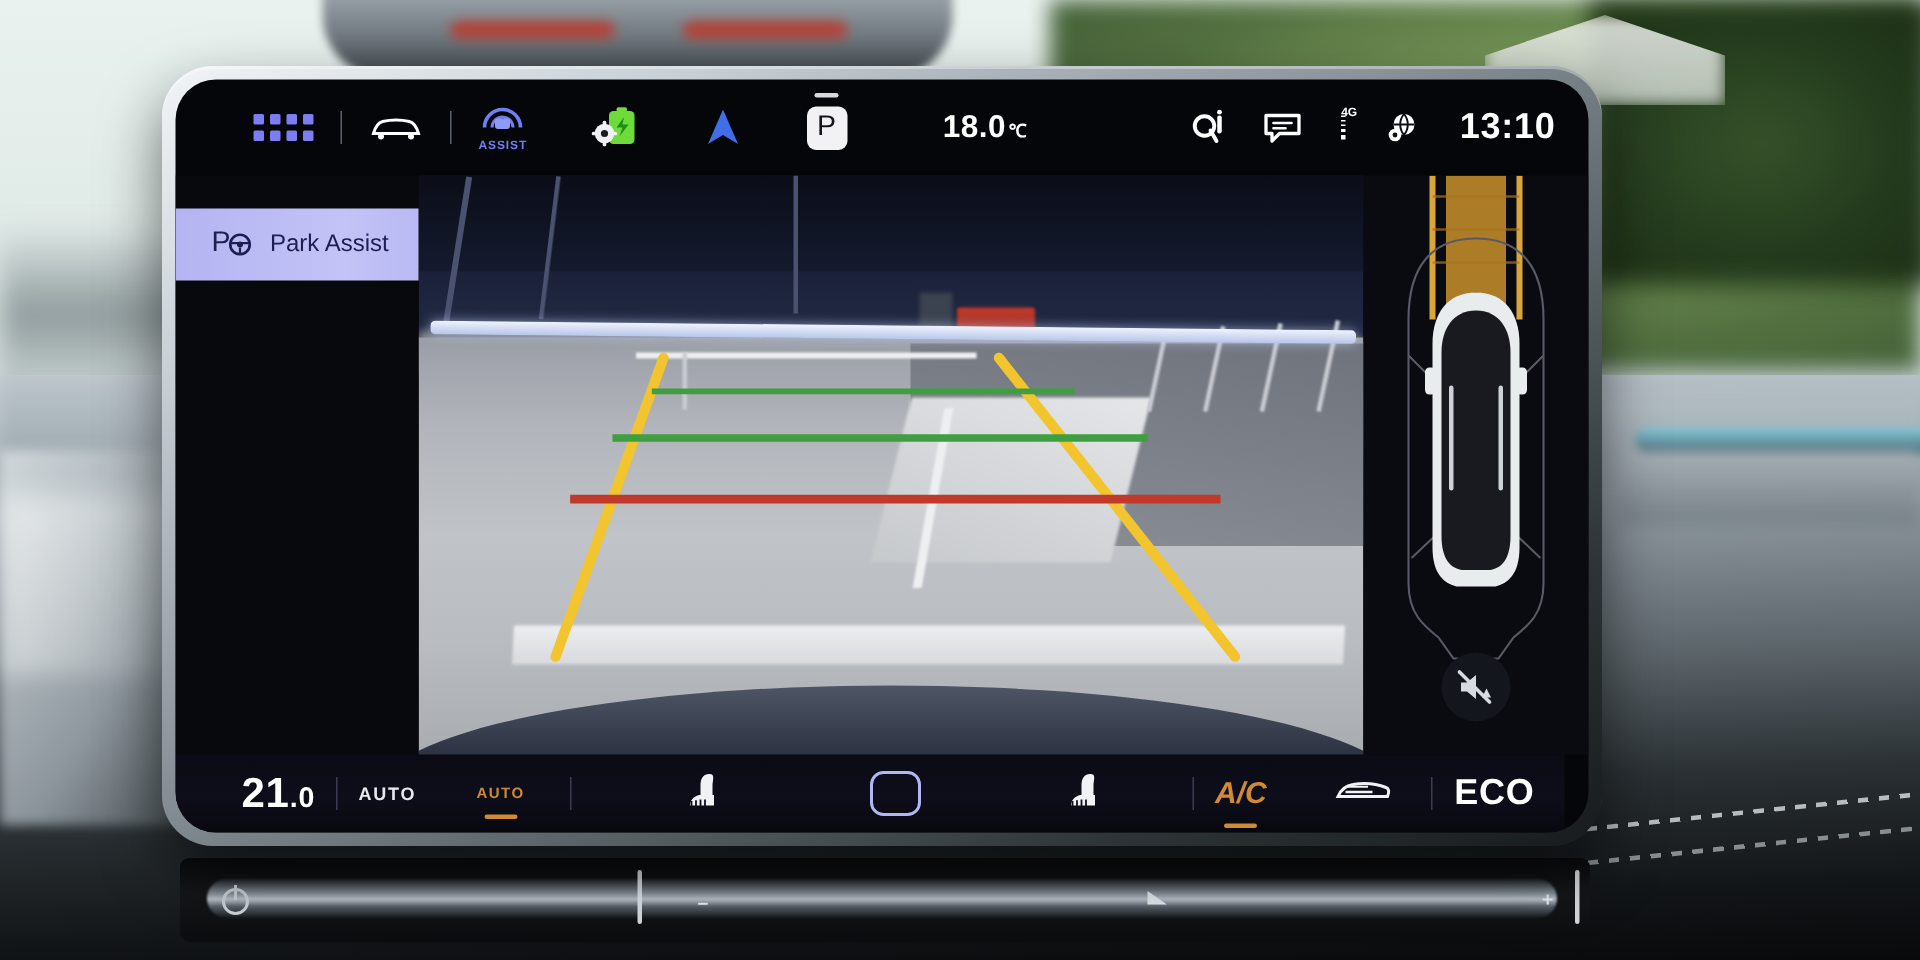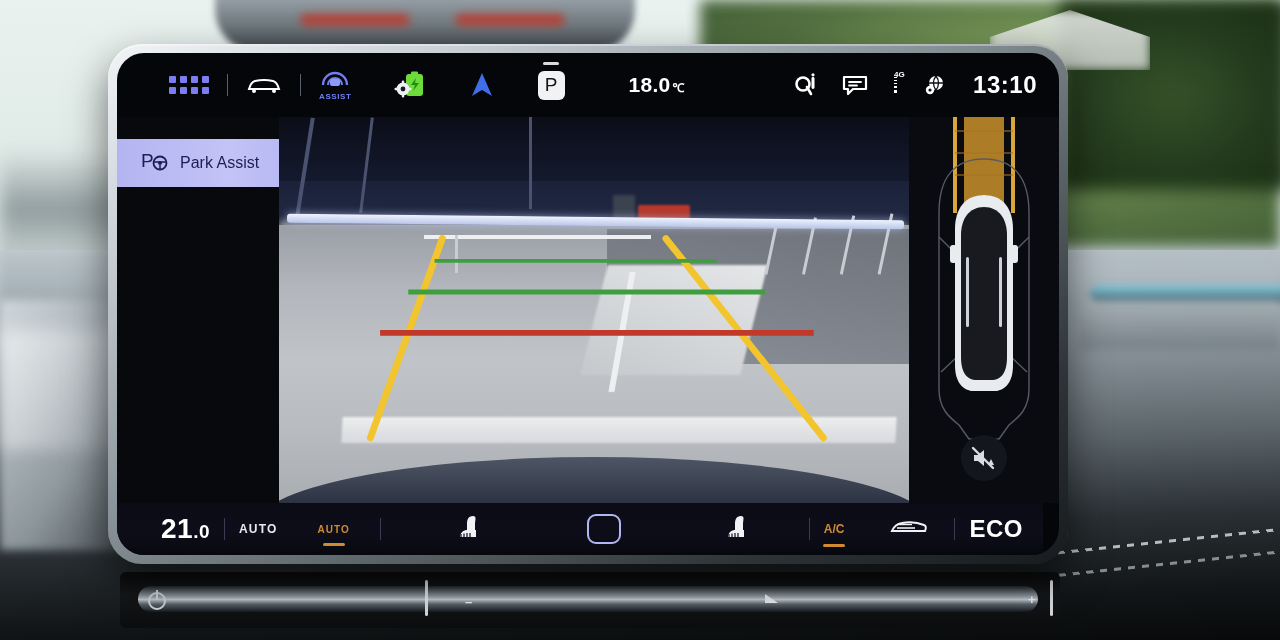--- a/index.html
+++ b/index.html
@@ -158,21 +158,21 @@
   .climate { position:absolute; left:0; right:16px; bottom:0; height:52px; z-index:28;
              background:linear-gradient(180deg,#0a0b14,#0d0e1a 55%,#07080e);
              display:flex; align-items:center; padding:0 20px; color:#fff;justify-content:flex-end; }
   .cl-sep { width:1px; height:22px; background:#3a3d52; margin:0 14px; }
   .cl-temp { font-size:28px; font-weight:700; letter-spacing:.5px; margin-left:24px; }
   .cl-temp .dec { font-size:19px; font-weight:600; }
   .cl-label { font-size:12px; font-weight:700; letter-spacing:1.2px; color:#e8e9ef; }
   .cl-auto { font-size:10px; font-weight:700; letter-spacing:1px; color:#d08a34; position:relative; }
   .cl-auto::after, .cl-ac::after { content:""; position:absolute; left:50%; transform:translateX(-50%);
                     bottom:-11px; width:22px; height:3px; background:#d08a34; border-radius:2px; }
-  .cl-ac { font-size:12px; font-weight:600; color:#d08a34; position:relative; }
+  .cl-ac { font-size:20px; font-weight:600; color:#d08a34; position:relative;font-style:italic; }
   .cl-eco { font-size:24px; font-weight:700; letter-spacing:.5px; }
   .home-btn { width:34px; height:30px; border:2.5px solid #b3b6f2; border-radius:9px; }
   .sp { flex:1; }
 
   
   .ctrlbar { position:absolute; left:120px; top:572px; width:940px; height:56px;
              background:linear-gradient(180deg,#0a0b0c,#141618 40%,#0b0d0e);
              border-radius:6px; }
   .ctrl-strip { position:absolute; left:18px; top:14px; width:900px; height:26px;
                 background:linear-gradient(180deg,#20252a,#9aa3ac 42%,#c3cbd2 52%,#5b646c 70%,#16191c);

